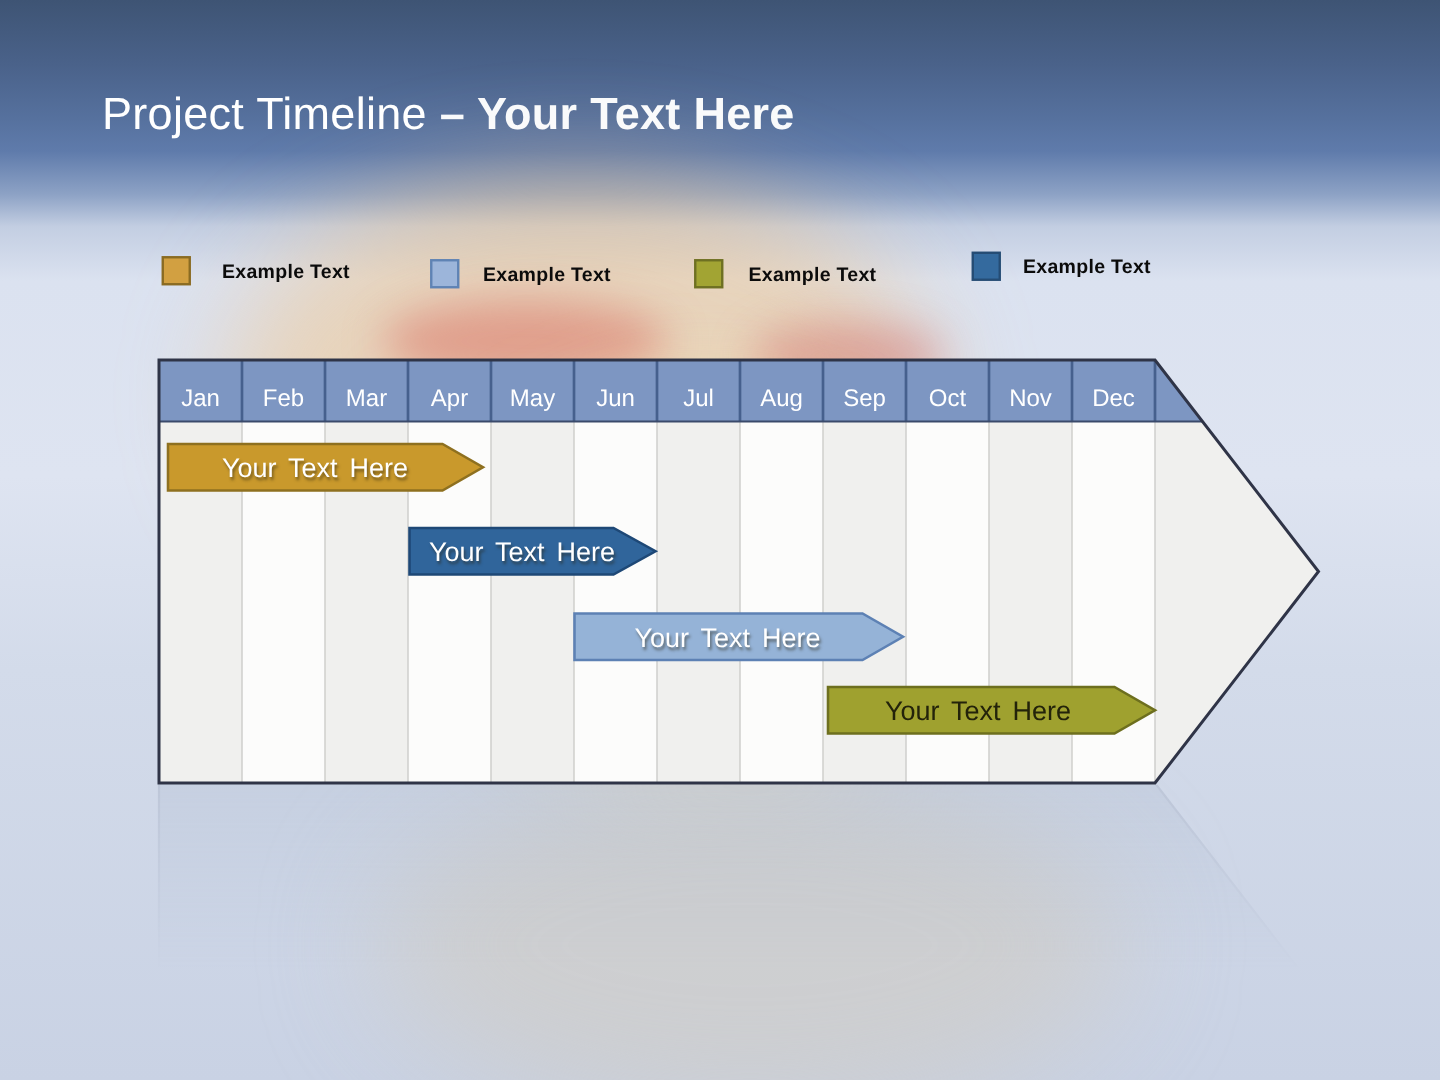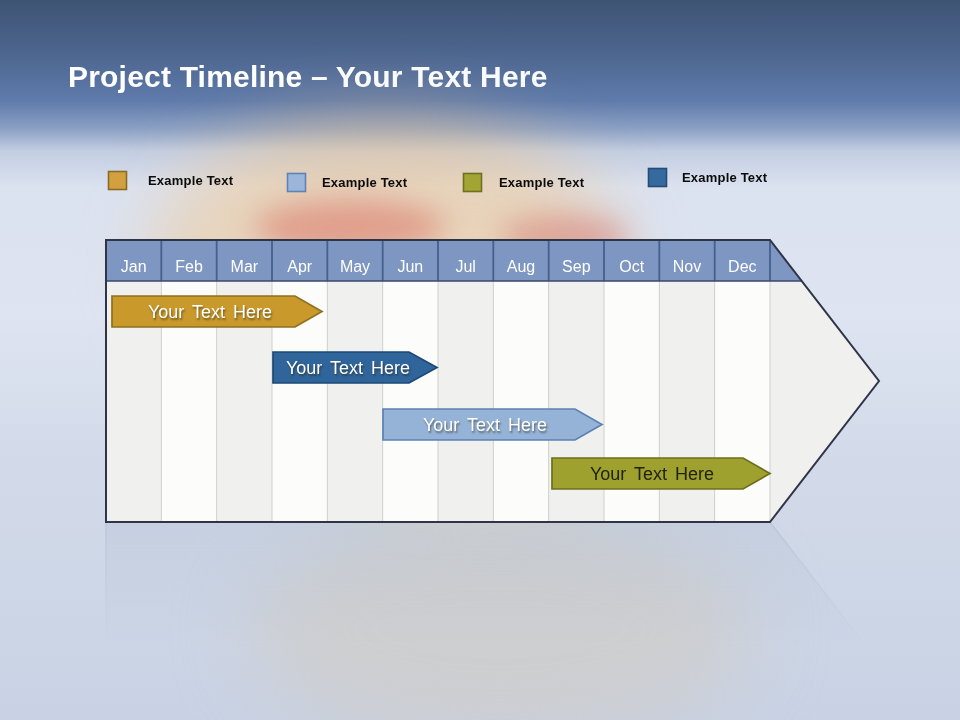--- a/index.html
+++ b/index.html
@@ -12,21 +12,21 @@
       #DEE4F1 44%, #D3DBEA 62%, #C9D2E4 100%);
   }
   .blob{position:absolute;border-radius:50%;pointer-events:none;}
   .blob1{left:150px;top:115px;width:470px;height:300px;background:rgba(246,193,121,.45);filter:blur(34px);}
   .blob2{left:255px;top:200px;width:190px;height:55px;background:rgba(214,96,84,.45);filter:blur(14px);}
   .blob3{left:500px;top:215px;width:130px;height:45px;background:rgba(205,92,96,.40);filter:blur(14px);}
   .blob4{left:300px;top:260px;width:340px;height:260px;background:rgba(250,228,170,.35);filter:blur(30px);}
   .blob5{left:250px;top:515px;width:500px;height:230px;background:rgba(208,202,191,.55);filter:blur(38px);}
 
   .title{position:absolute;left:68px;top:60px;white-space:nowrap;color:#FFFFFF;font-size:30px;letter-spacing:.2px;}
-  .title .bold{font-weight:700;}
+  .title .bold{font-weight:400;}
   .title .regular{font-weight:700;opacity:.97;}
 
   .legend-item{position:absolute;display:flex;align-items:center;text-align:right;}
   .legend-swatch{display:block;flex:0 0 auto;}
   .legend-label{font-size:13px;font-weight:700;color:#0B0B0B;letter-spacing:.2px;white-space:nowrap;}
 
   .tl-svg{position:absolute;left:0;top:0;}
   .month{font-family:"Liberation Sans",sans-serif;font-size:16px;fill:#FFFFFF;}
   .bar-label{font-family:"Liberation Sans",sans-serif;font-size:18px;word-spacing:3px;}
   .bar-label.shadowed{text-shadow:1px 2px 2px rgba(40,35,15,.55);}

